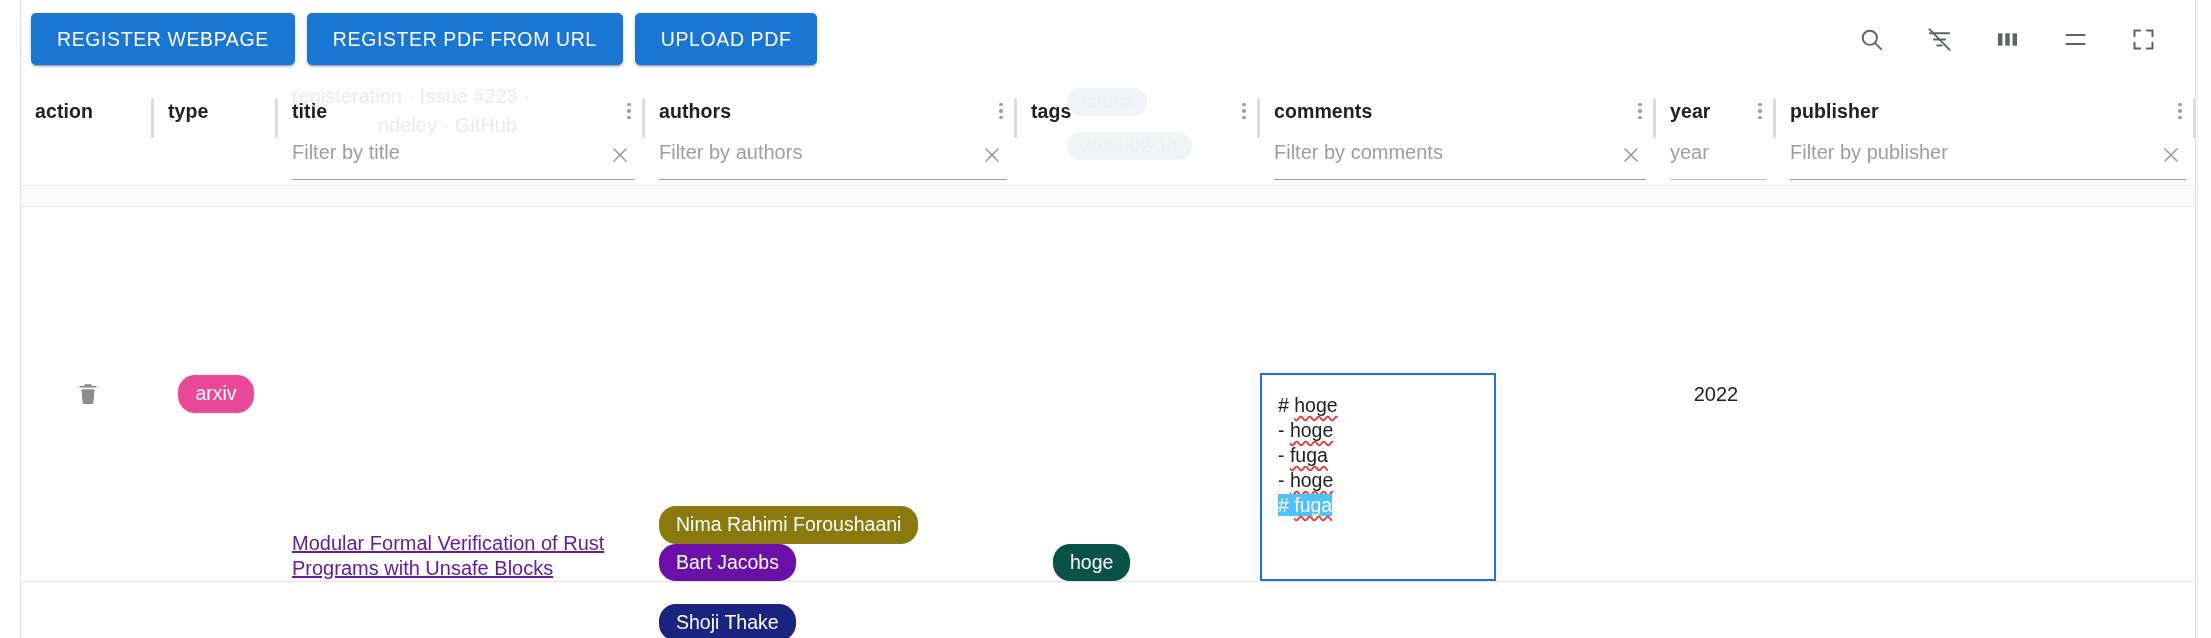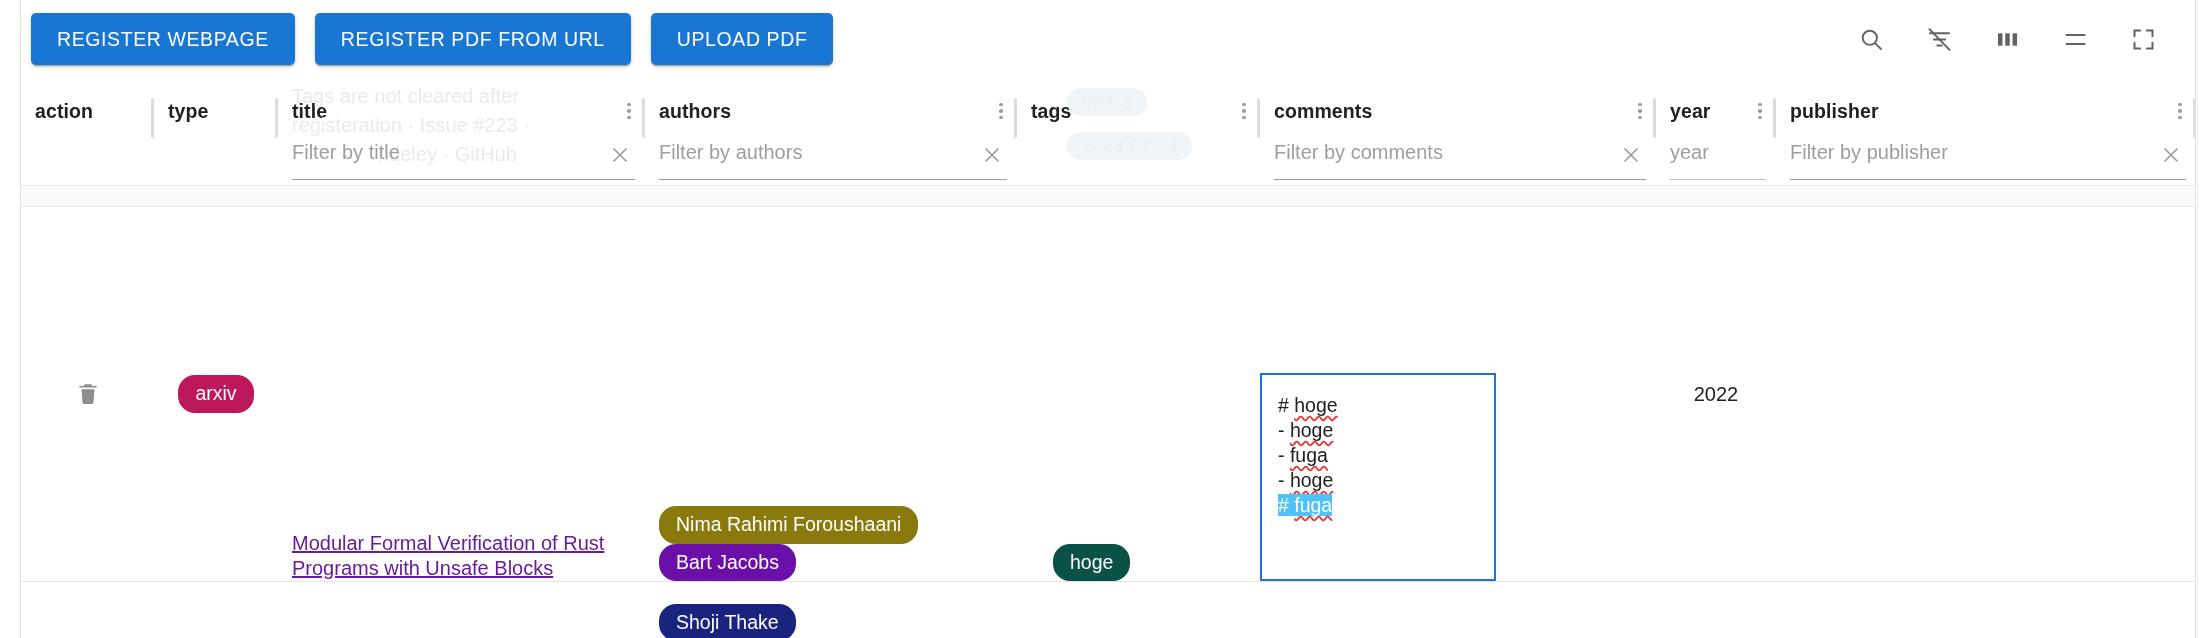--- a/index.html
+++ b/index.html
@@ -37,21 +37,21 @@
     left: 0; top: 0;
     width: 100%;
     height: 78px;
     display: flex;
     align-items: center;
     padding: 0 10px 0 5px;
   }
   .toolbar-left {
     display: flex;
     align-items: center;
-    gap: 20px;
+    gap: 12px;
     padding-left: 5px;
   }
   .toolbar-right {
     margin-left: auto;
     display: flex;
     align-items: center;
     gap: 28px;
     padding-right: 22px;
   }
 
@@ -383,21 +383,20 @@
 
       <div class="hcell" style="width:124px">
         <div class="hcell-top">
           <span class="hcol-title">type</span>
         </div>
         <div class="resizer"></div>
       </div>
 
       <div class="hcell" style="width:367px">
         <div class="ghost" style="left:14px; top:4px;">
-          <div class="ghost-text">Tags are not cleared after</div>
           <div class="ghost-text">registeration · Issue #223 ·</div>
           <div class="ghost-text" style="padding-left:86px">ndeley · GitHub</div>
         </div>
         <div class="hcell-top">
           <span class="hcol-title">title</span>
           <span class="menu-dots">
               <i></i>
               <i></i>
               <i></i>
             </span>
@@ -523,21 +522,21 @@
         <div class="cell center-h" style="width:133px">
           <span class="trash">
             <svg width="26" height="26" viewBox="0 0 24 24" fill="#8d8d8d">
               <path d="M9 3h6l1 1.5h4V6H4V4.5h4L9 3z"></path>
               <path d="M6 7.5h12l-.9 12.2a1.6 1.6 0 0 1-1.6 1.5H8.5a1.6 1.6 0 0 1-1.6-1.5L6 7.5z"></path>
             </svg>
           </span>
         </div>
 
         <div class="cell center-h" style="width:124px">
-          <span class="chip" style="background:#be185d">arxiv</span>
+          <span class="chip" style="background:#ec4899">arxiv</span>
         </div>
 
         <div class="cell top" style="width:367px">
           <a class="title-link">Modular Formal Verification of Rust Programs with Unsafe Blocks</a>
         </div>
 
         <div class="cell top" style="width:372px">
           <div class="chips-col">
             <span class="chip" style="background:#8a7a0e">Nima Rahimi Foroushaani</span>
             <span class="chip" style="background:#6a10a8">Bart Jacobs</span>

